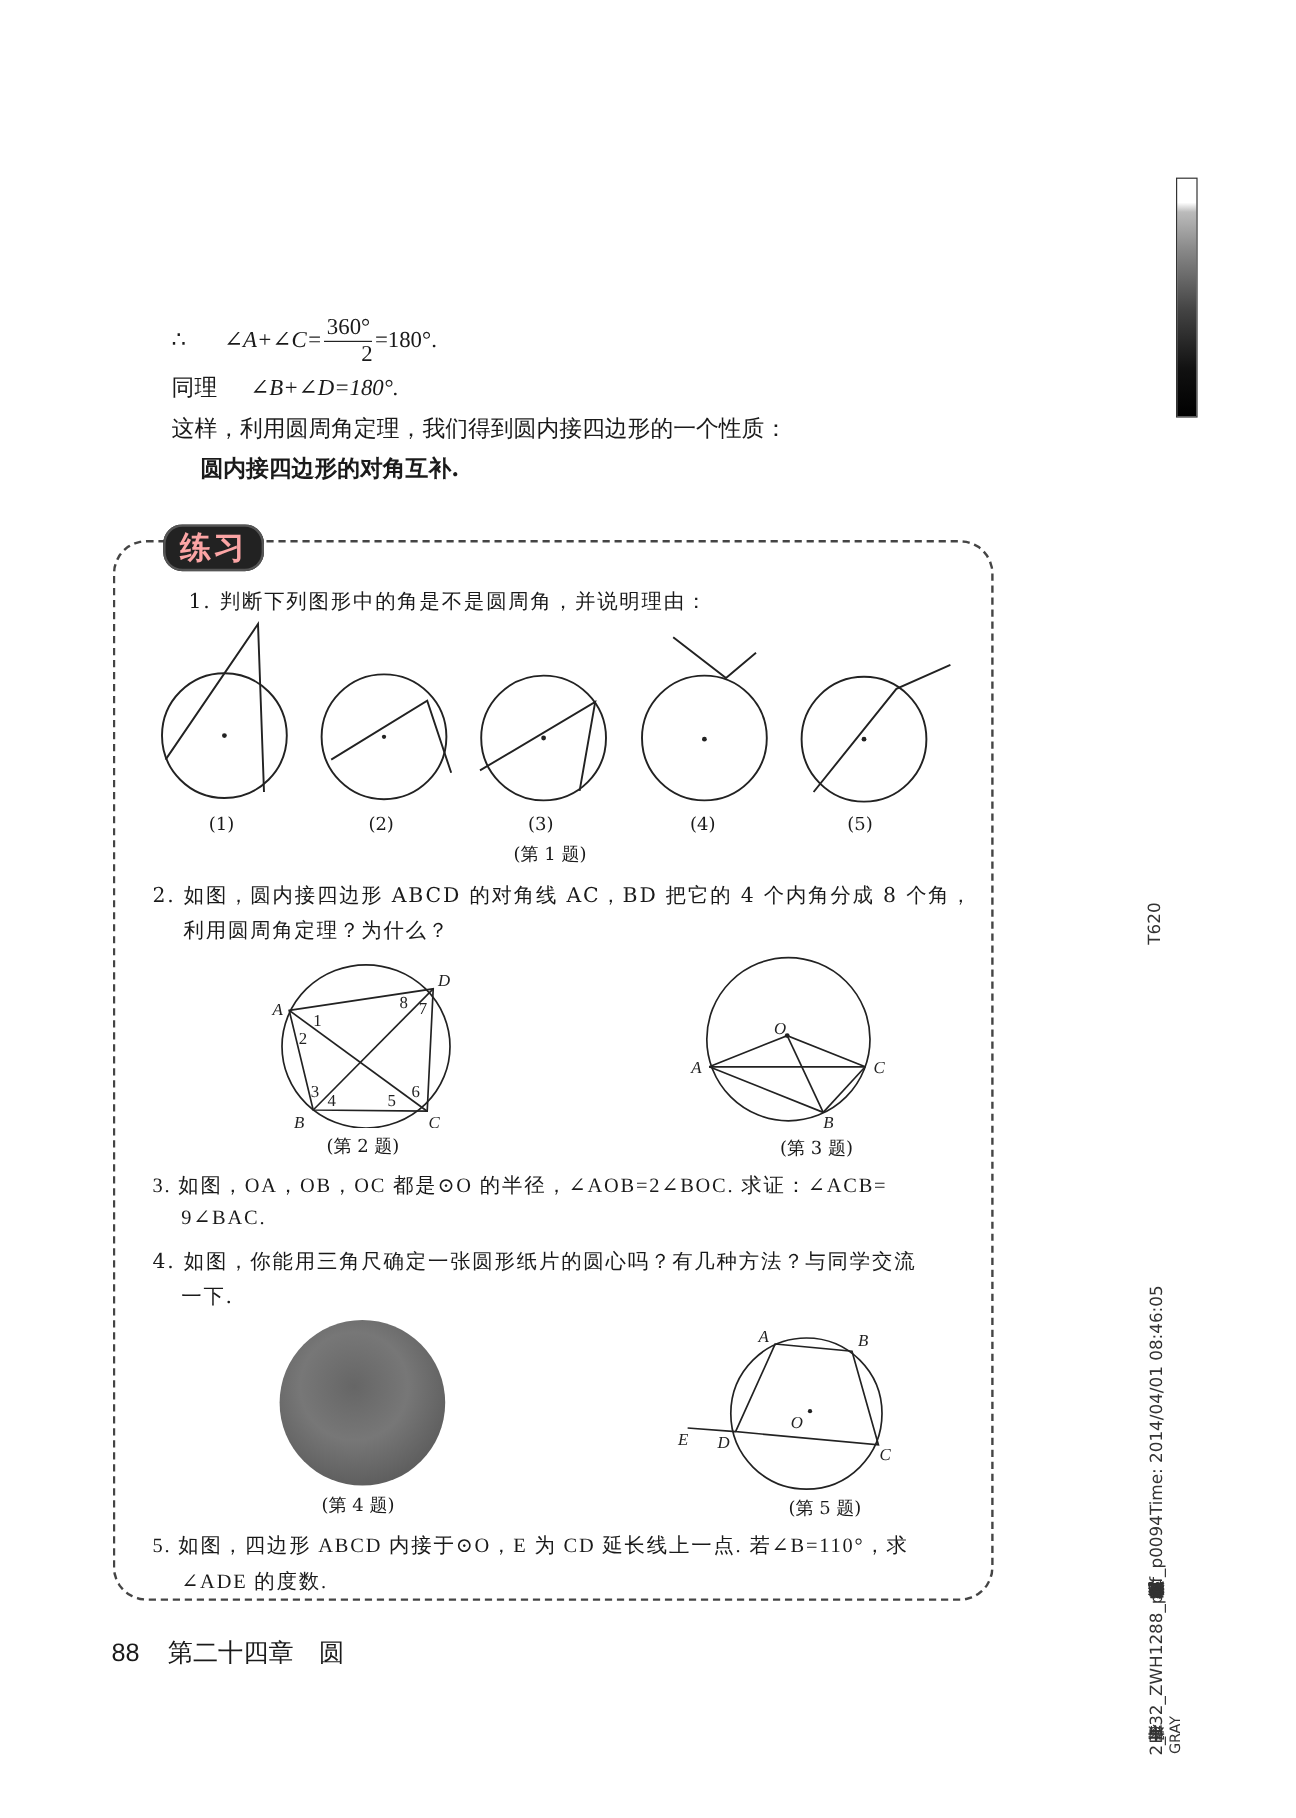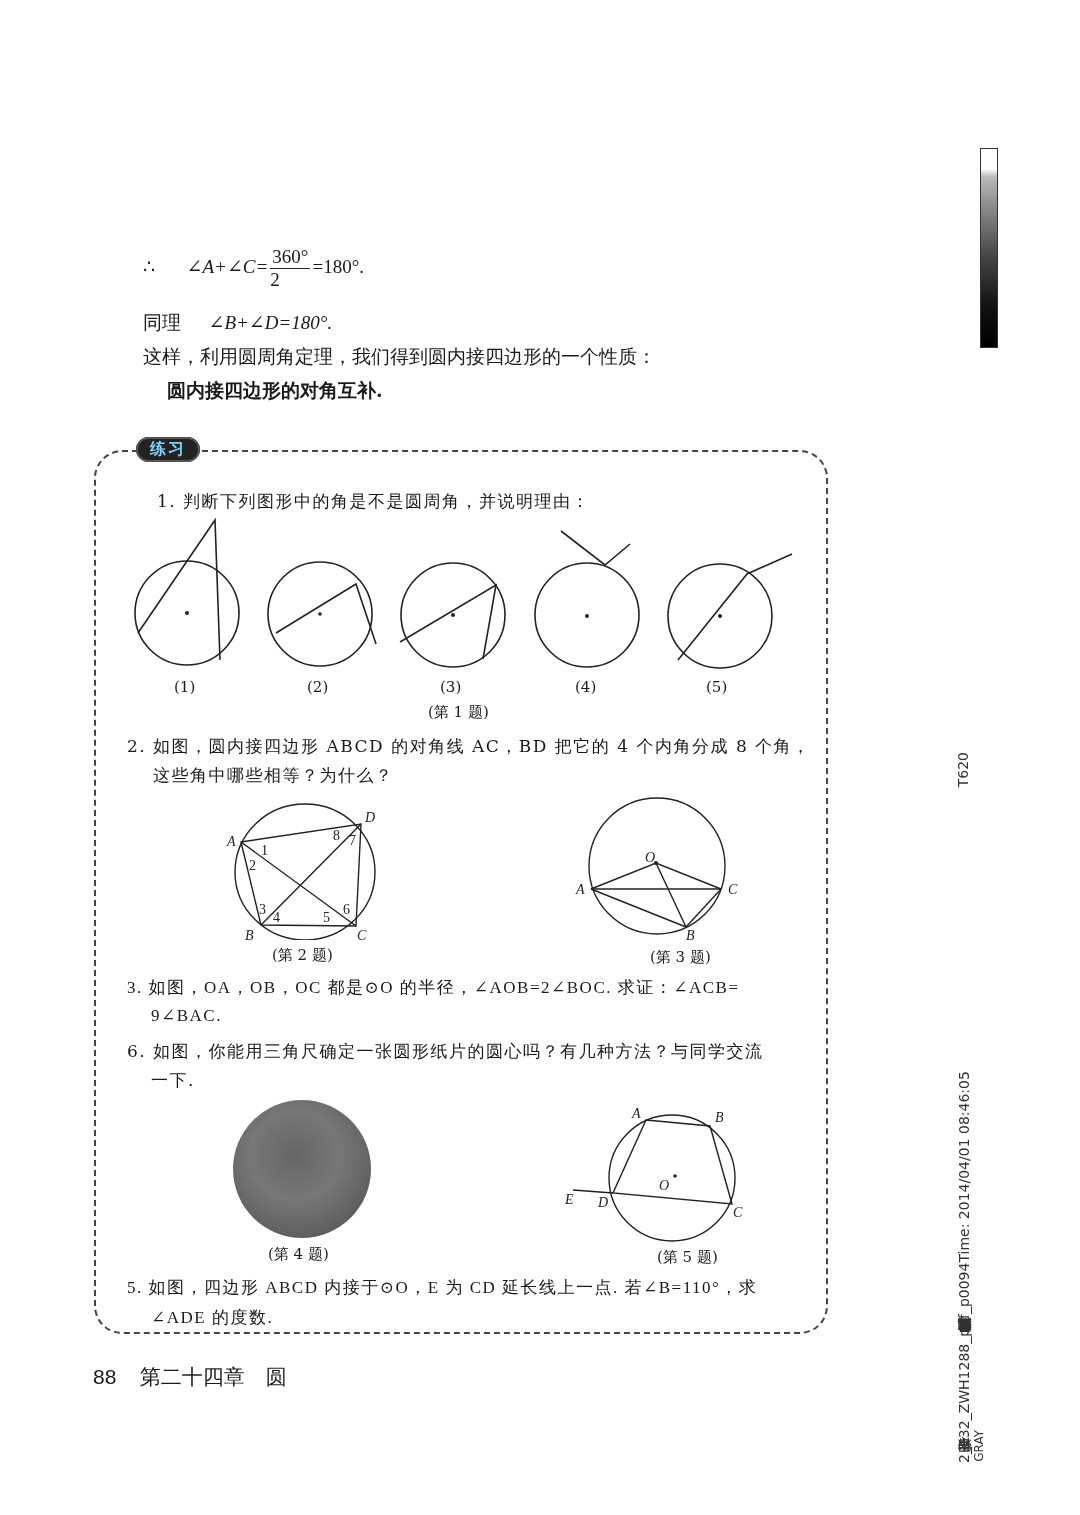--- a/index.html
+++ b/index.html
@@ -3,25 +3,25 @@
 <meta charset="utf-8">
 <style>
   html, body { margin:0; padding:0; }
   body { width:1080px; height:1515px; background:#ffffff; position:relative; overflow:hidden;
          font-family:"DejaVu Serif","Liberation Serif",serif; color:#1a1a1a; }
   .abs { position:absolute; }
   .math { font-family:"Liberation Serif","DejaVu Serif",serif; }
   .it { font-style:italic;text-align:right; }
   .txt { font-size:19px; white-space:nowrap; }
   .bold { font-weight:bold; }
-  .frac { display:inline-block; vertical-align:middle; text-align:left; margin:0 2px; }
+  .frac { display:inline-block; vertical-align:middle; text-align:right; margin:16px 2px; }
   .frac .num { display:block; border-bottom:1px solid #222; padding:0 2px; line-height:22px; font-size:19px; }
   .frac .den { display:block; line-height:22px; font-size:19px; }
   .box { border:2px dashed #444; border-radius:28px; }
-  .badge { background:#222; color:#7dd3fc; border-radius:16px; font-weight:bold; font-size:16px;
+  .badge { background:#222; color:#fca5a5; border-radius:16px; font-weight:bold; font-size:26px;
            padding:2px 14px; letter-spacing:2px; box-shadow: inset 0 0 0 2px #555; }
   .q { font-size:17px; letter-spacing:1.5px; white-space:nowrap; }
   .cap { font-size:15px; white-space:nowrap; }
   .side { writing-mode:vertical-rl; transform:rotate(180deg); font-family:"DejaVu Sans","Liberation Sans",sans-serif;
           font-size:14px; color:#333; white-space:nowrap; }
   .graybar { width:16px; height:198px; border:1px solid #333;
              background:linear-gradient(to bottom,#fff 0,#fff 10%,#bbb 14%,#888 30%,#444 55%,#111 80%,#000 100%); }
   svg text { font-family:"Liberation Serif","DejaVu Serif",serif; }
 </style>
 </head>
@@ -72,21 +72,21 @@
   </g>
 </svg>
 <div class="abs cap" style="left:174px;top:678px;">(1)</div>
 <div class="abs cap" style="left:307px;top:678px;">(2)</div>
 <div class="abs cap" style="left:440px;top:678px;">(3)</div>
 <div class="abs cap" style="left:575px;top:678px;">(4)</div>
 <div class="abs cap" style="left:706px;top:678px;">(5)</div>
 <div class="abs cap" style="left:428px;top:703px;">(第 1 题)</div>
 
 <div class="abs q" style="left:127px;top:735px;">2. 如图，圆内接四边形 ABCD 的对角线 AC，BD 把它的 4 个内角分成 8 个角，</div>
-<div class="abs q" style="left:153px;top:764px;">这些角中哪些相等？为什么？</div>
+<div class="abs q" style="left:153px;top:764px;">利用圆周角定理？为什么？</div>
 
 <svg class="abs" style="left:225px;top:800px;" width="160" height="140" viewBox="0 0 160 140">
   <g fill="none" stroke="#222" stroke-width="1.4">
     <ellipse cx="80" cy="72" rx="70" ry="68"></ellipse>
     <polygon points="16,42 136,24 131,126 36,125"></polygon>
     <line x1="16" y1="42" x2="131" y2="126"></line>
     <line x1="36" y1="125" x2="136" y2="24"></line>
   </g>
   <g font-size="14" fill="#222">
     <text x="2" y="46" font-style="italic">A</text>
@@ -120,21 +120,21 @@
     <text x="6" y="104">A</text>
     <text x="158" y="104">C</text>
     <text x="116" y="150">B</text>
   </g>
 </svg>
 <div class="abs cap" style="left:622px;top:948px;margin-left:28px;">(第 3 题)</div>
 
 <div class="abs q math" style="left:127px;top:976px;">3. 如图，OA，OB，OC 都是⊙O 的半径，∠AOB=2∠BOC. 求证：∠ACB=</div>
 <div class="abs q math" style="left:151px;top:1005px;">9∠BAC.</div>
 
-<div class="abs q" style="left:127px;top:1040px;">6. 如图，你能用三角尺确定一张圆形纸片的圆心吗？有几种方法？与同学交流</div>
+<div class="abs q" style="left:127px;top:1040px;">4. 如图，你能用三角尺确定一张圆形纸片的圆心吗？有几种方法？与同学交流</div>
 <div class="abs q" style="left:151px;top:1069px;">一下.</div>
 
 <div class="abs" style="left:233px;top:1100px;width:138px;height:138px;border-radius:50%;
             background:radial-gradient(circle at 45% 40%, #666 0%, #777 40%, #5a5a5a 80%, #6a6a6a 100%);"></div>
 <div class="abs cap" style="left:268px;top:1245px;">(第 4 题)</div>
 
 <svg class="abs" style="left:555px;top:1100px;" width="210" height="150" viewBox="0 0 210 150">
   <g fill="none" stroke="#222" stroke-width="1.4">
     <circle cx="117" cy="78" r="63"></circle>
     <polygon points="91,20 155,26 177,104 58,93"></polygon>

